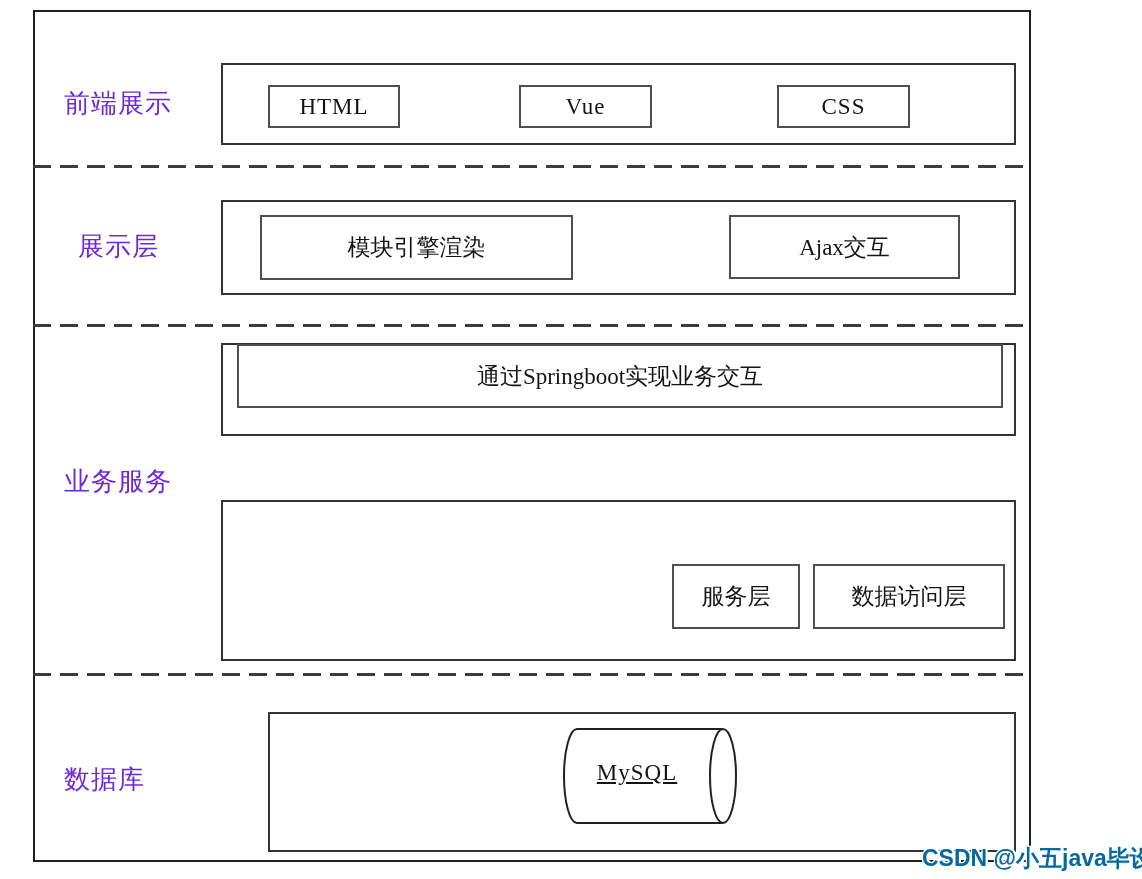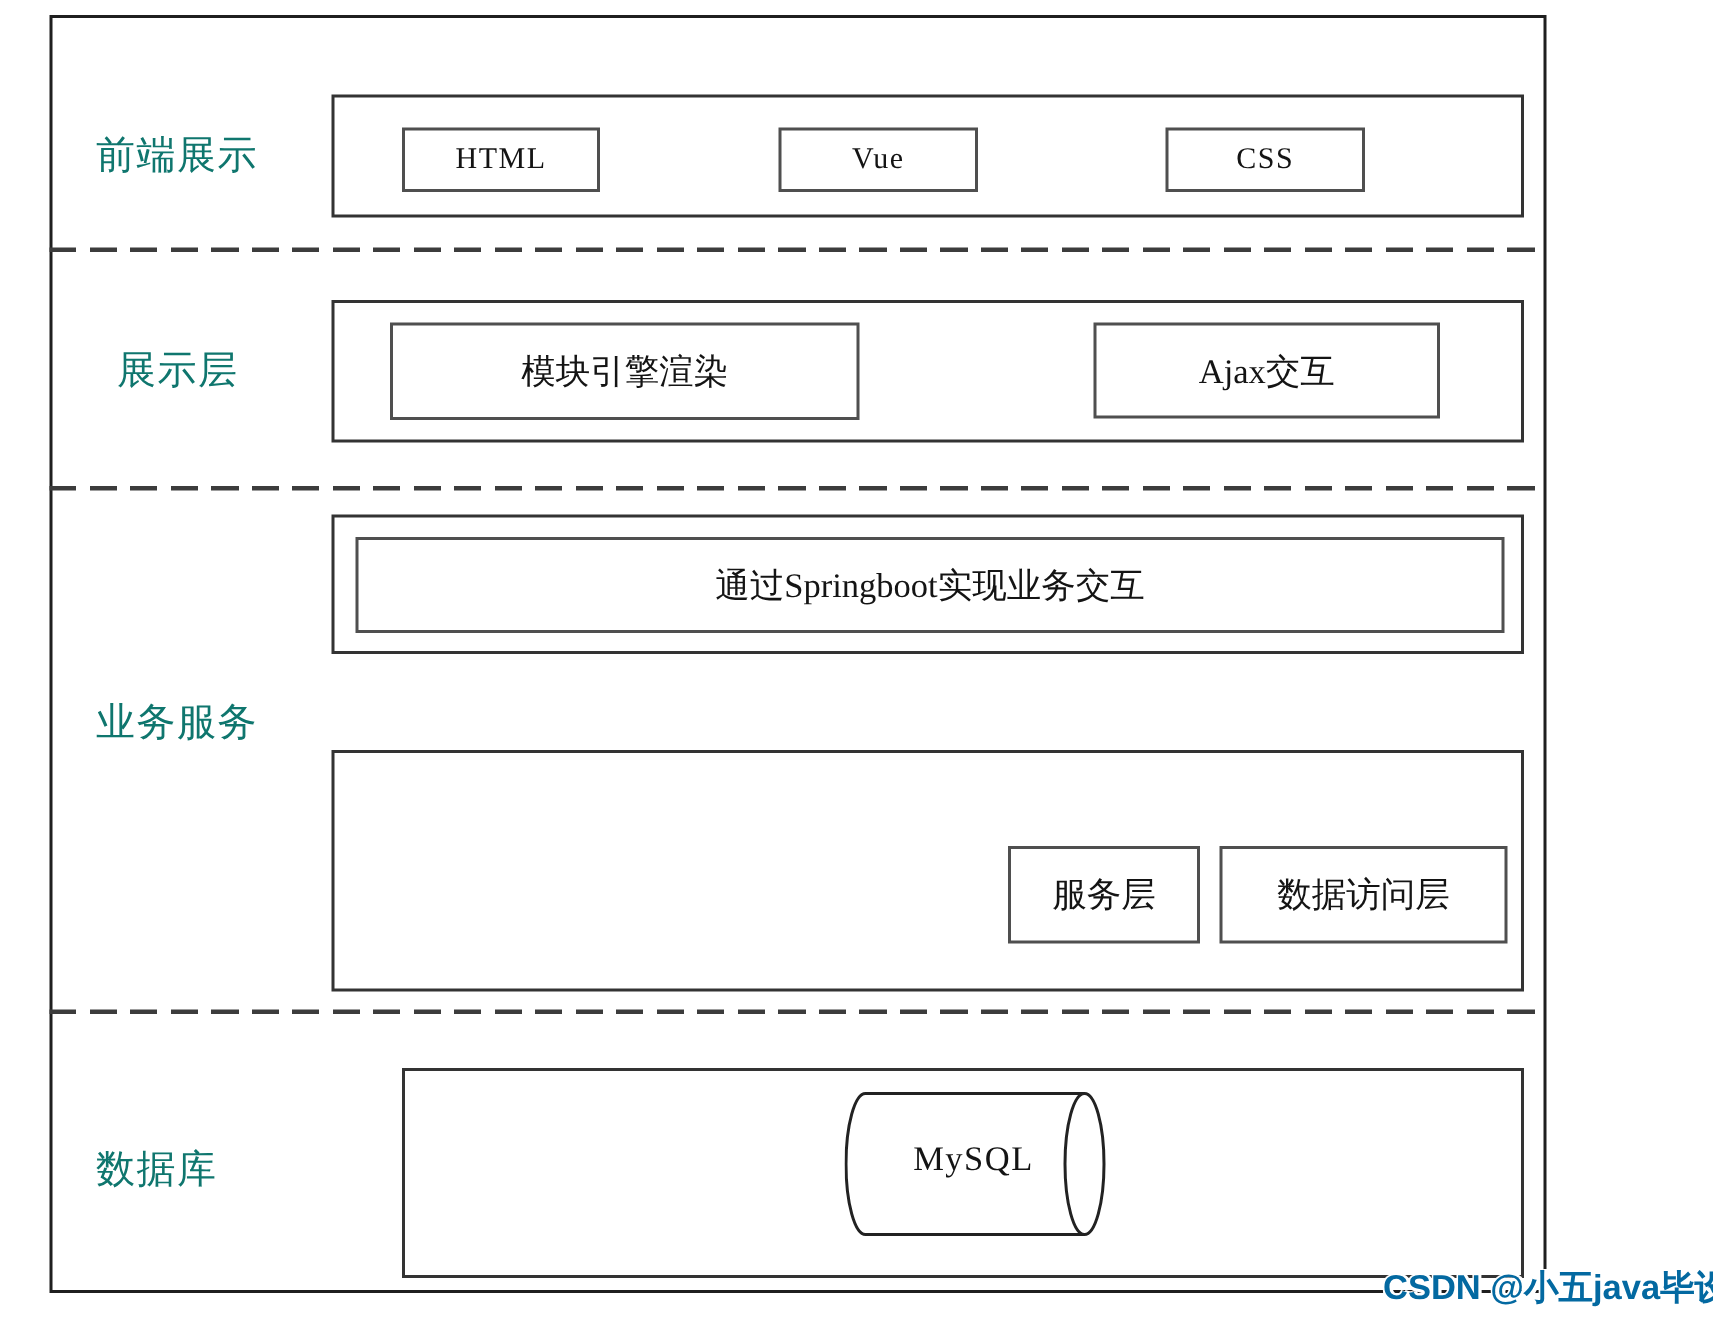--- a/index.html
+++ b/index.html
@@ -24,49 +24,50 @@
     left: 33px;
     width: 998px;
     height: 3px;
     background: repeating-linear-gradient(to right, #3c3c3c 0 18px, transparent 18px 27px);
   }
   .layer-label {
     position: absolute;
     font-size: 26px;
     line-height: 30px;
     letter-spacing: 1px;
-    color: #0f766e;
+    color: #6d28d9;
     white-space: nowrap;
   }
   .container {
     position: absolute;
     border: 2px solid #333333;
     background: #ffffff;
   }
   .inner-box {
     position: absolute;
     border: 2px solid #4f4f4f;
     background: #ffffff;
     display: flex;
     align-items: center;
     justify-content: center;
     font-size: 23px;
     color: #141414;
     white-space: nowrap;
   }
-  .latin { font-size: 20px; letter-spacing: 1px; }
+  .latin { font-size: 23px; letter-spacing: 1px; }
   .cyl-wrap { position: absolute; left: 563px; top: 727px; width: 176px; height: 98px; }
   .cyl-label {
     position: absolute;
     left: 563px; top: 760px;
-    width: 172px;
+    width: 148px;
     text-align: center;
     font-size: 23px;
     letter-spacing: 1px;
     color: #141414;
+    text-decoration: underline;
   }
   .watermark {
     position: absolute;
     left: 922px; top: 843px;
     width: 220px;
     font-family: "Liberation Sans", "DejaVu Sans", sans-serif;
     font-weight: bold;
     font-size: 23px;
     color: #0369a1;
     text-shadow: 2px 2px 0 #ffffff, -1px -1px 0 #ffffff, 2px -1px 0 #ffffff, -1px 2px 0 #ffffff;
@@ -93,21 +94,21 @@
   <div class="container" style="left:221px; top:63px; width:791px; height:78px;"></div>
   <div class="inner-box latin" style="left:268px; top:85px; width:128px; height:39px;">HTML</div>
   <div class="inner-box latin" style="left:519px; top:85px; width:129px; height:39px;">Vue</div>
   <div class="inner-box latin" style="left:777px; top:85px; width:129px; height:39px;">CSS</div>
 
   <div class="container" style="left:221px; top:200px; width:791px; height:91px;"></div>
   <div class="inner-box" style="left:260px; top:215px; width:309px; height:61px;">模块引擎渲染</div>
   <div class="inner-box" style="left:729px; top:215px; width:227px; height:60px;">Ajax交互</div>
 
   <div class="container" style="left:221px; top:343px; width:791px; height:89px;"></div>
-  <div class="inner-box" style="left:237px; top:358px; width:762px; height:60px;">通过Springboot实现业务交互</div>
+  <div class="inner-box" style="left:237px; top:344px; width:762px; height:60px;">通过Springboot实现业务交互</div>
 
   <div class="container" style="left:221px; top:500px; width:791px; height:157px;"></div>
   <div class="inner-box" style="left:672px; top:564px; width:124px; height:61px;">服务层</div>
   <div class="inner-box" style="left:813px; top:564px; width:188px; height:61px;">数据访问层</div>
 
   <div class="container" style="left:268px; top:712px; width:744px; height:136px;"></div>
   <div class="cyl-wrap">
     <svg width="176" height="98" viewBox="0 0 176 98" xmlns="http://www.w3.org/2000/svg">
       <path d="M160 2 L14 2 A13 47 0 0 0 14 96 L160 96" fill="#ffffff" stroke="#222222" stroke-width="2"></path>
       <ellipse cx="160" cy="49" rx="13" ry="47" fill="#ffffff" stroke="#222222" stroke-width="2"></ellipse>

